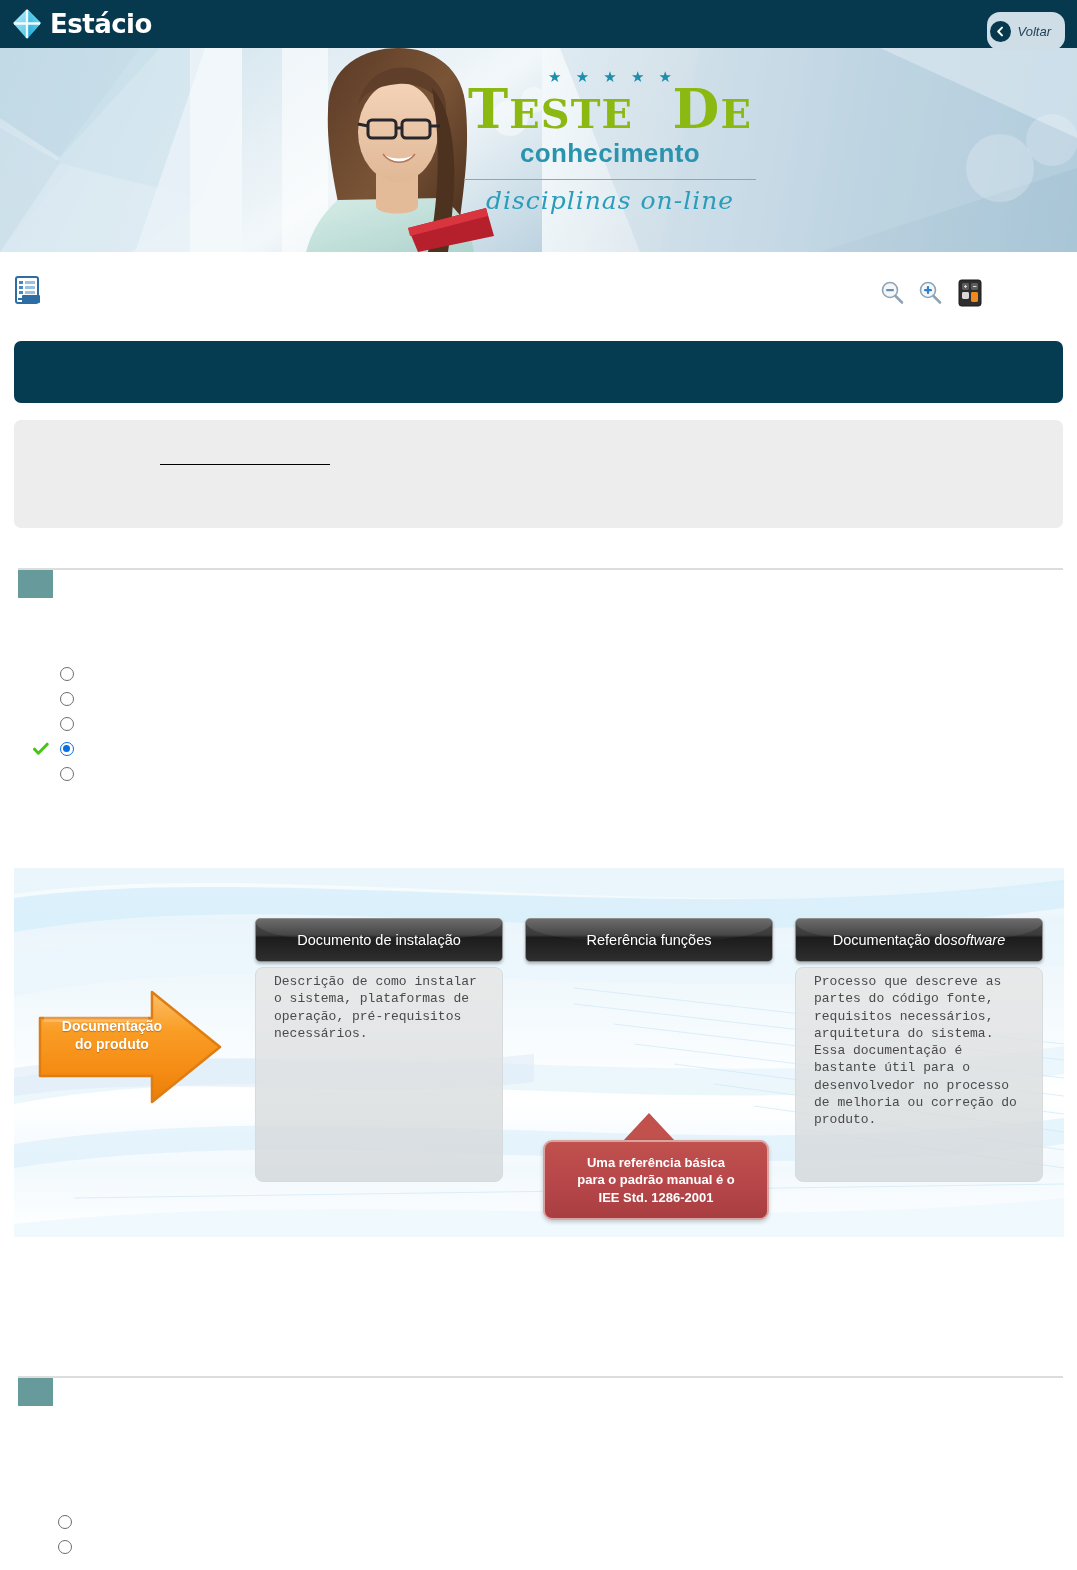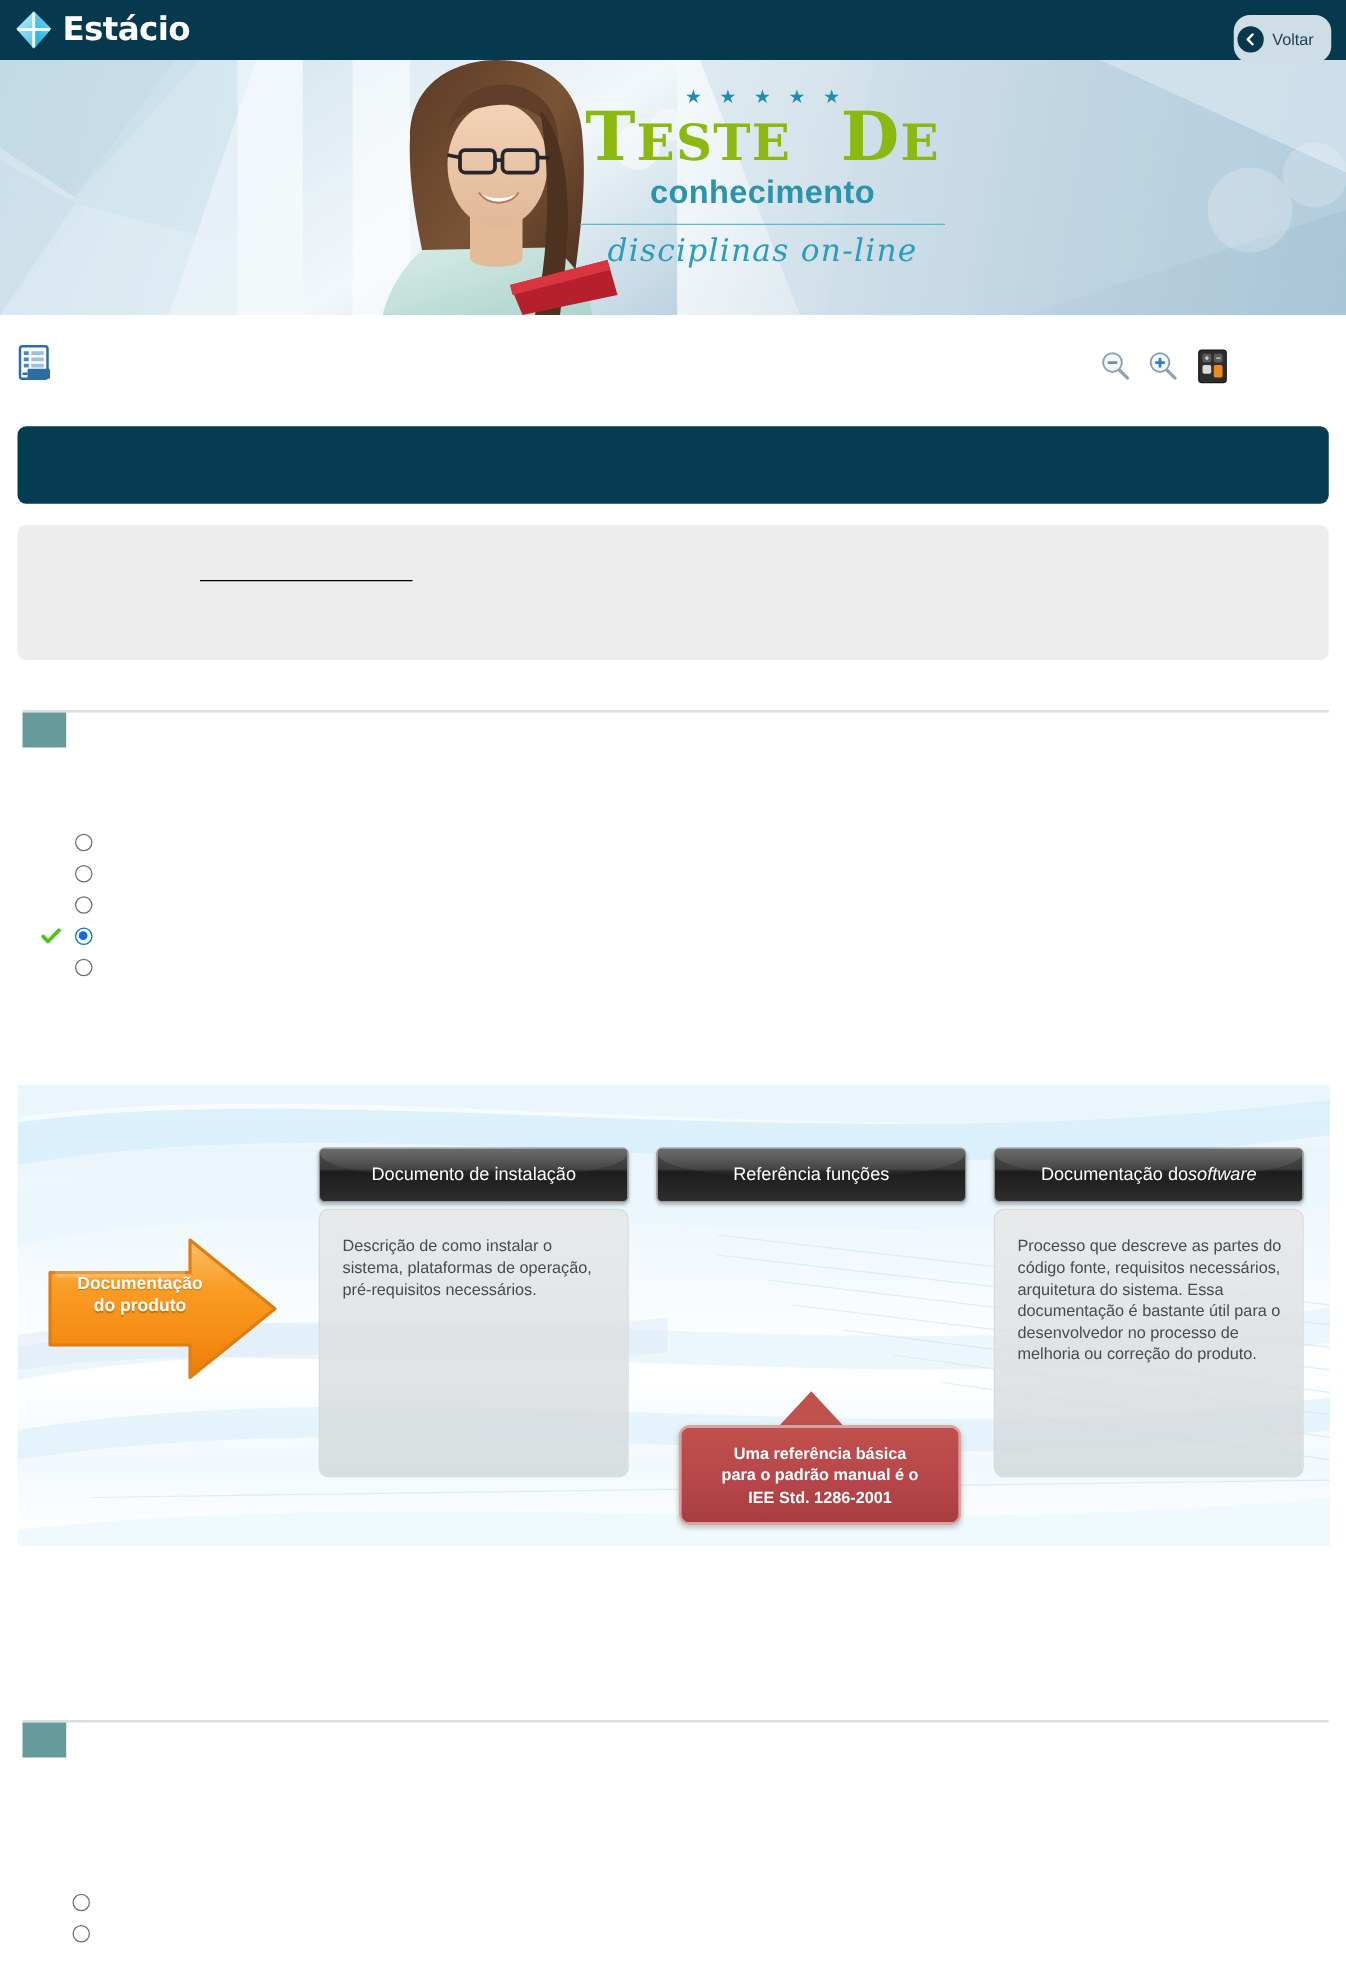--- a/index.html
+++ b/index.html
@@ -26,20 +26,21 @@
     letter-spacing: -0.5px; margin-left: 6px;
     font-family: "DejaVu Sans", sans-serif;
     text-align: center;
   }
   .voltar-btn {
     position: absolute; right: 12px; top: 12px;
     height: 38px; padding: 0 14px 0 3px;
     background: #cfdde6; border-radius: 13px;
     display: flex; align-items: center; gap: 7px;
     cursor: pointer;
+    font-style: italic;
   }
   .voltar-circle {
     width: 21px; height: 21px; border-radius: 50%;
     background: #06394e; display: flex;
     align-items: center; justify-content: center;
     flex: 0 0 auto;
   }
   .voltar-circle svg { display: block; }
   .voltar-label {
     font-size: 13px; color: #1d3d55; font-weight: normal;
@@ -211,22 +212,22 @@
     border-radius: 5px 5px 50% 50% / 5px 5px 26px 26px;
     pointer-events: none;
   }
   .col-head span { position: relative; z-index: 2; }
   .col-head .ital { font-style: italic; }
   .col-body {
     margin-top: 5px;
     border-radius: 8px;
     background: linear-gradient(180deg, rgba(231,232,232,0.92) 0%, rgba(221,224,225,0.86) 55%, rgba(210,215,217,0.80) 100%);
     border: 1px solid #d7dbdd;
-    padding: 20px 16px 14px 18px;
-    color: #4a4a4a; font-size: 13px; line-height: 1.33;
+    padding: 5px 16px 14px 18px;
+    color: #4a4a4a; font-size: 13px; line-height: 1.33; font-family: Liberation Mono, monospace;
   }
 
   .callout {
     position: absolute;
     background: linear-gradient(180deg, #c0514d 0%, #b8474a 50%, #a83e41 100%);
     border: 2px solid #d9a3a1;
     border-radius: 9px;
     color: #ffffff; font-size: 13px; font-weight: bold;
     text-align: center; line-height: 1.33;
     padding: 12px 10px;

